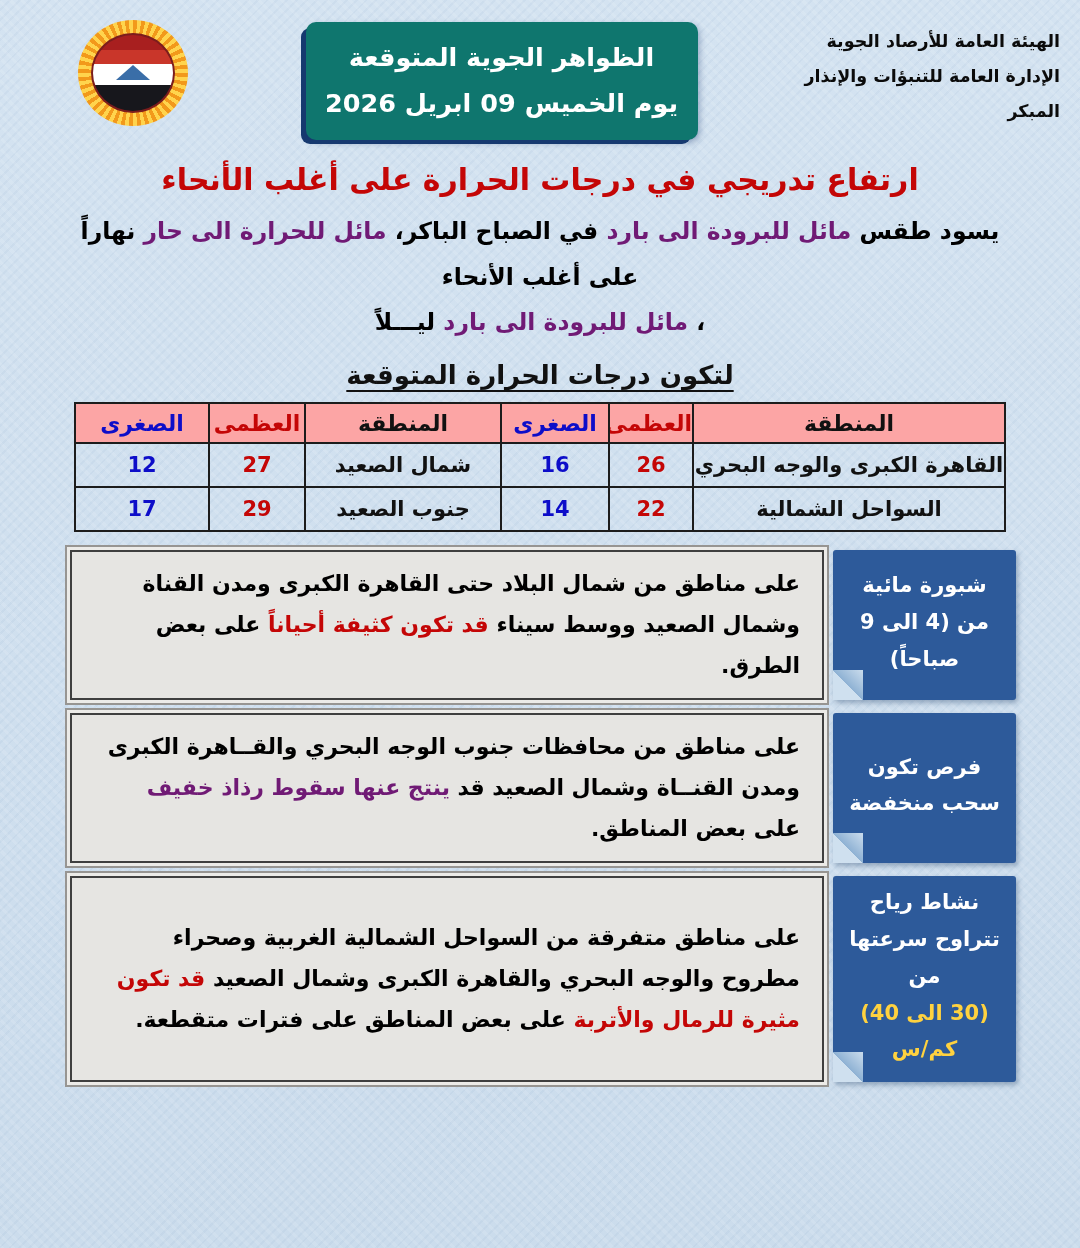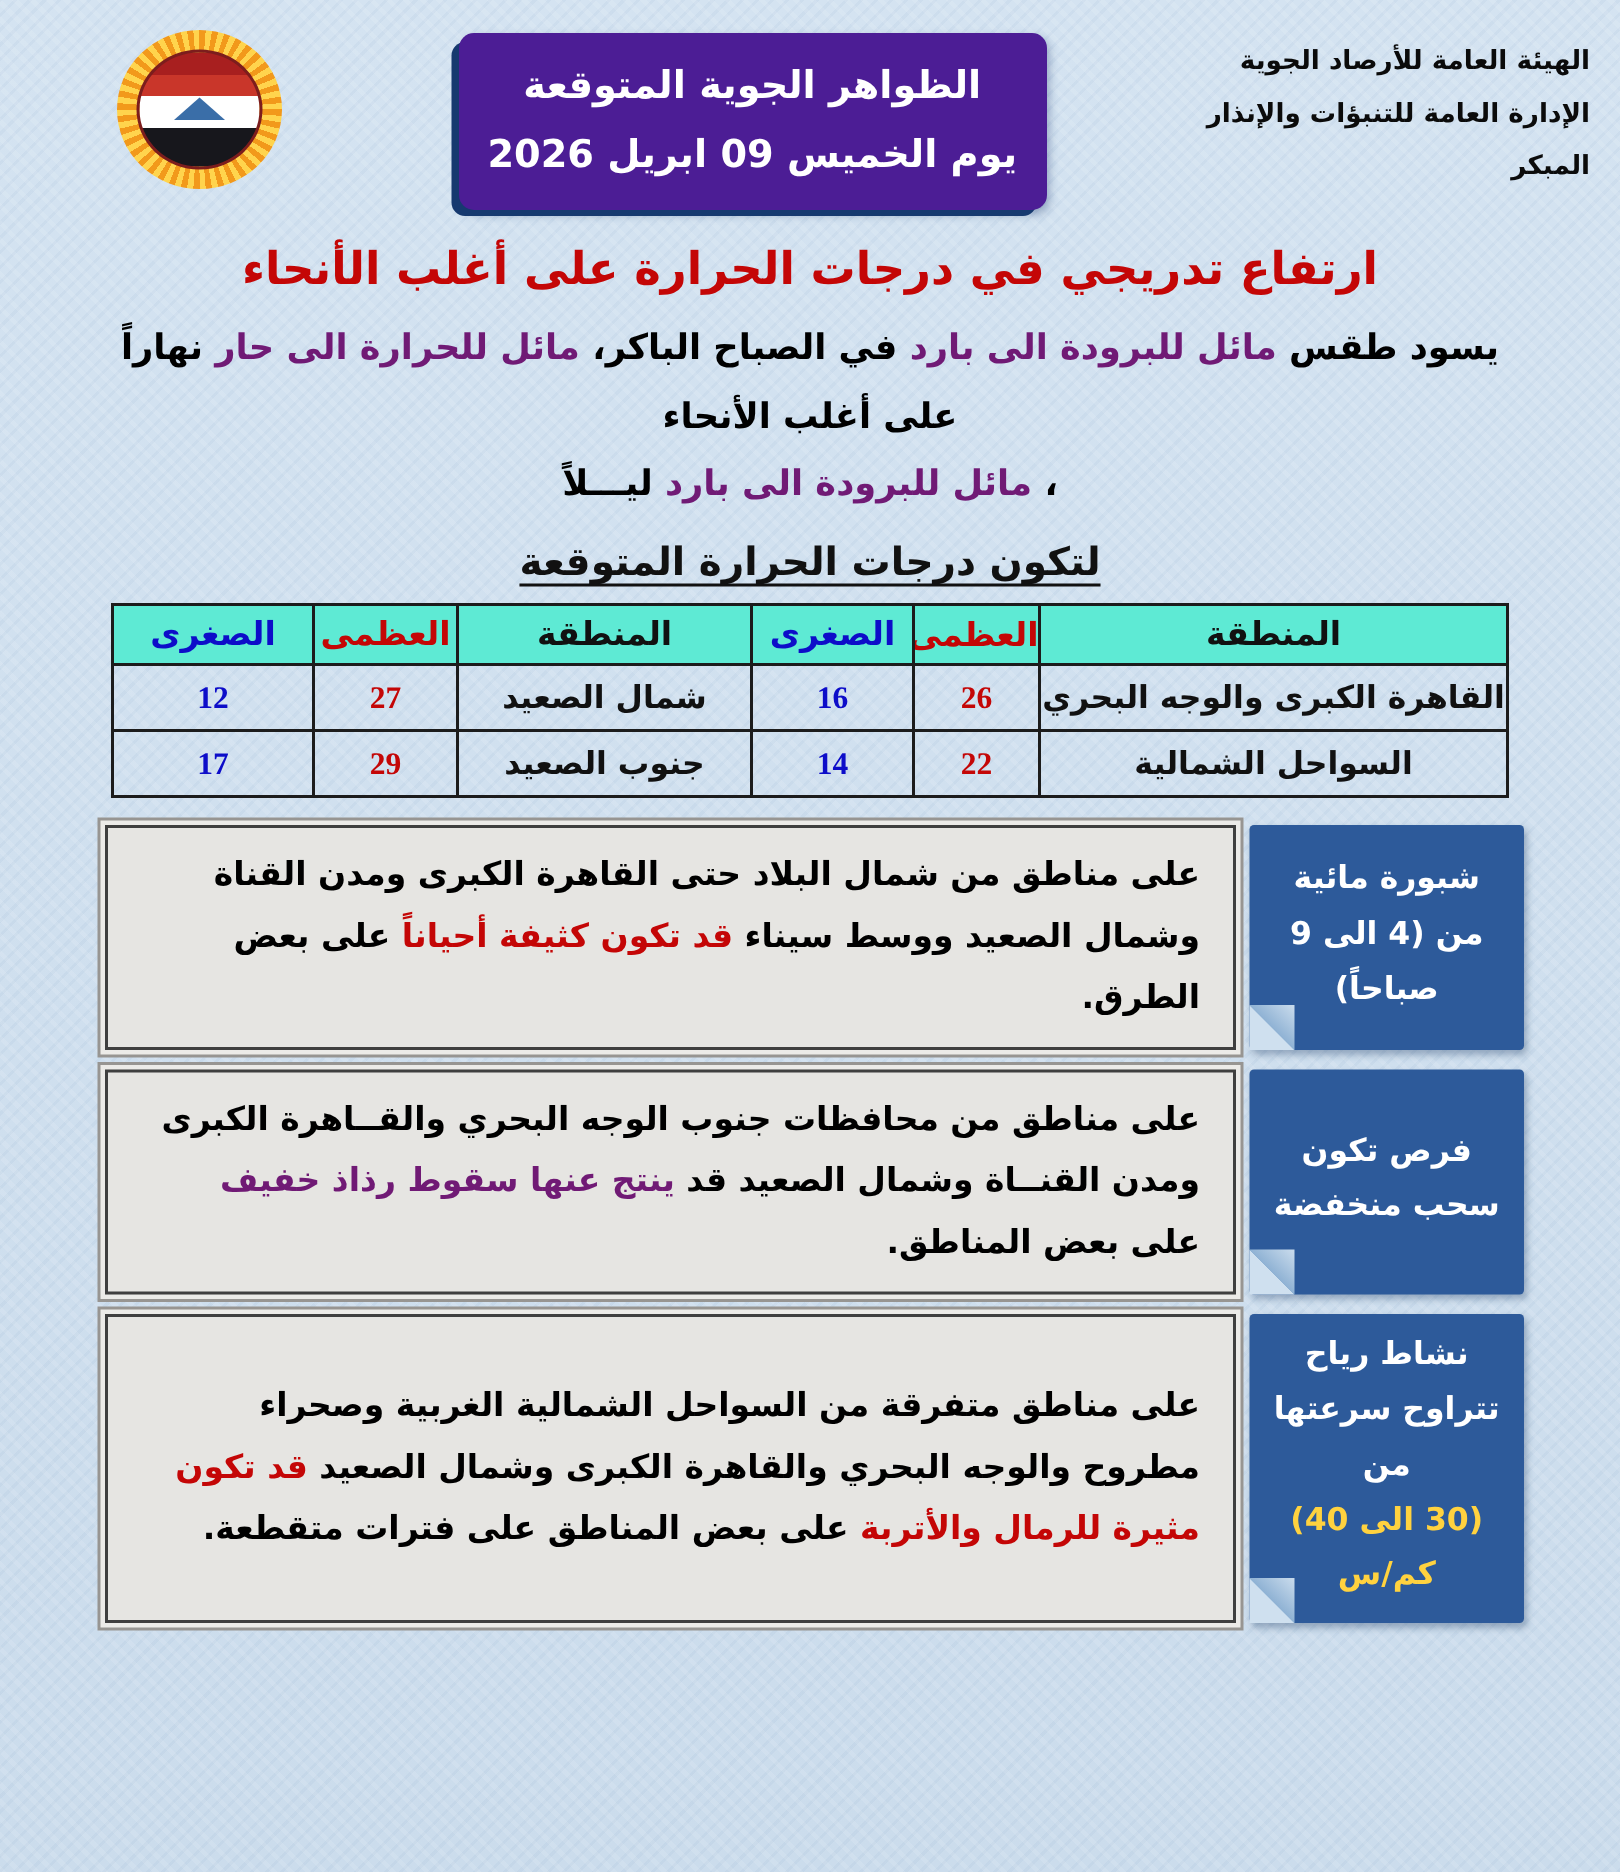--- a/index.html
+++ b/index.html
@@ -15,21 +15,21 @@
       repeating-linear-gradient(45deg, rgba(255,255,255,0.10) 0 3px, transparent 3px 8px),
       repeating-linear-gradient(-45deg, rgba(110,145,185,0.07) 0 2px, transparent 2px 7px),
       linear-gradient(180deg, #d4e3f1 0%, #cbdcec 100%);
     overflow: hidden;
   }
 
   
   .header { display: flex; justify-content: space-between; align-items: flex-start; padding: 16px 20px 0 58px; }
   .agency { text-align: right; font-size: 17.5px; line-height: 2.0; color: #0b0b0b; padding-top: 8px; width: 265px; }
   .title-box {
-    width: 392px; min-height: 116px; background: #4c1d95; border-radius: 10px;
+    width: 392px; min-height: 116px; background: #0f766e; border-radius: 10px;
     box-shadow: -6px 5px 0 -1px #16396f, 2px 3px 6px rgba(40,70,120,0.35);
     color: #fff; text-align: center; padding: 13px 8px; font-size: 25.5px; line-height: 1.8;
     margin-top: 6px;
   }
   .logo-wrap { width: 150px; display: flex; justify-content: center; padding-top: 4px; }
   .sun {
     position: relative; width: 110px; height: 106px; border-radius: 50%;
     background: repeating-conic-gradient(#f2991b 0deg 4.5deg, #ffd44d 4.5deg 9deg);
   }
   .sun-inner {
@@ -46,23 +46,23 @@
   .headline { text-align: center; font-size: 30px; color: #c40606; margin-top: 22px; letter-spacing: -0.5px; }
   .summary { text-align: center; font-size: 23.5px; line-height: 1.95; margin-top: 12px; padding: 0 70px; color: #000; }
   .t-blue { color: #701a75; }
   .t-red { color: #c40606; }
   .t-underline { text-underline-offset: 5px; }
 
   
   .table-title { text-align: center; font-size: 26px; margin-top: 14px; text-decoration: underline; text-underline-offset: 6px; }
   table.temps { width: 930px; margin: 12px auto 0; border-collapse: collapse; table-layout: fixed; }
   table.temps th, table.temps td { border: 2px solid #1c1c1c; text-align: center; white-space: nowrap; overflow: hidden; }
-  table.temps thead th { background: #5eead4; font-size: 22px; height: 40px; }
+  table.temps thead th { background: #fca5a5; font-size: 22px; height: 40px; }
   table.temps td { height: 44px; font-size: 21px; }
-  td.num { font-size: 26px; font-family: Liberation Serif, serif; }
+  td.num { font-size: 26px; }
   .h-max, .n-max { color: #c40606; margin-left: 36px; }
   .h-min, .n-min { color: #0d0dc9; }
 
   
   .alerts { margin: 18px 64px 0 70px; }
   .alert-row { display: flex; gap: 9px; margin-bottom: 13px; align-items: stretch; }
   .alert-label {
     flex: none; width: 183px; background: #2d5a9a; color: #fff; border-radius: 3px;
     display: flex; flex-direction: column; justify-content: center; text-align: center;
     font-size: 21px; line-height: 1.75; position: relative; padding: 8px 6px 14px;

